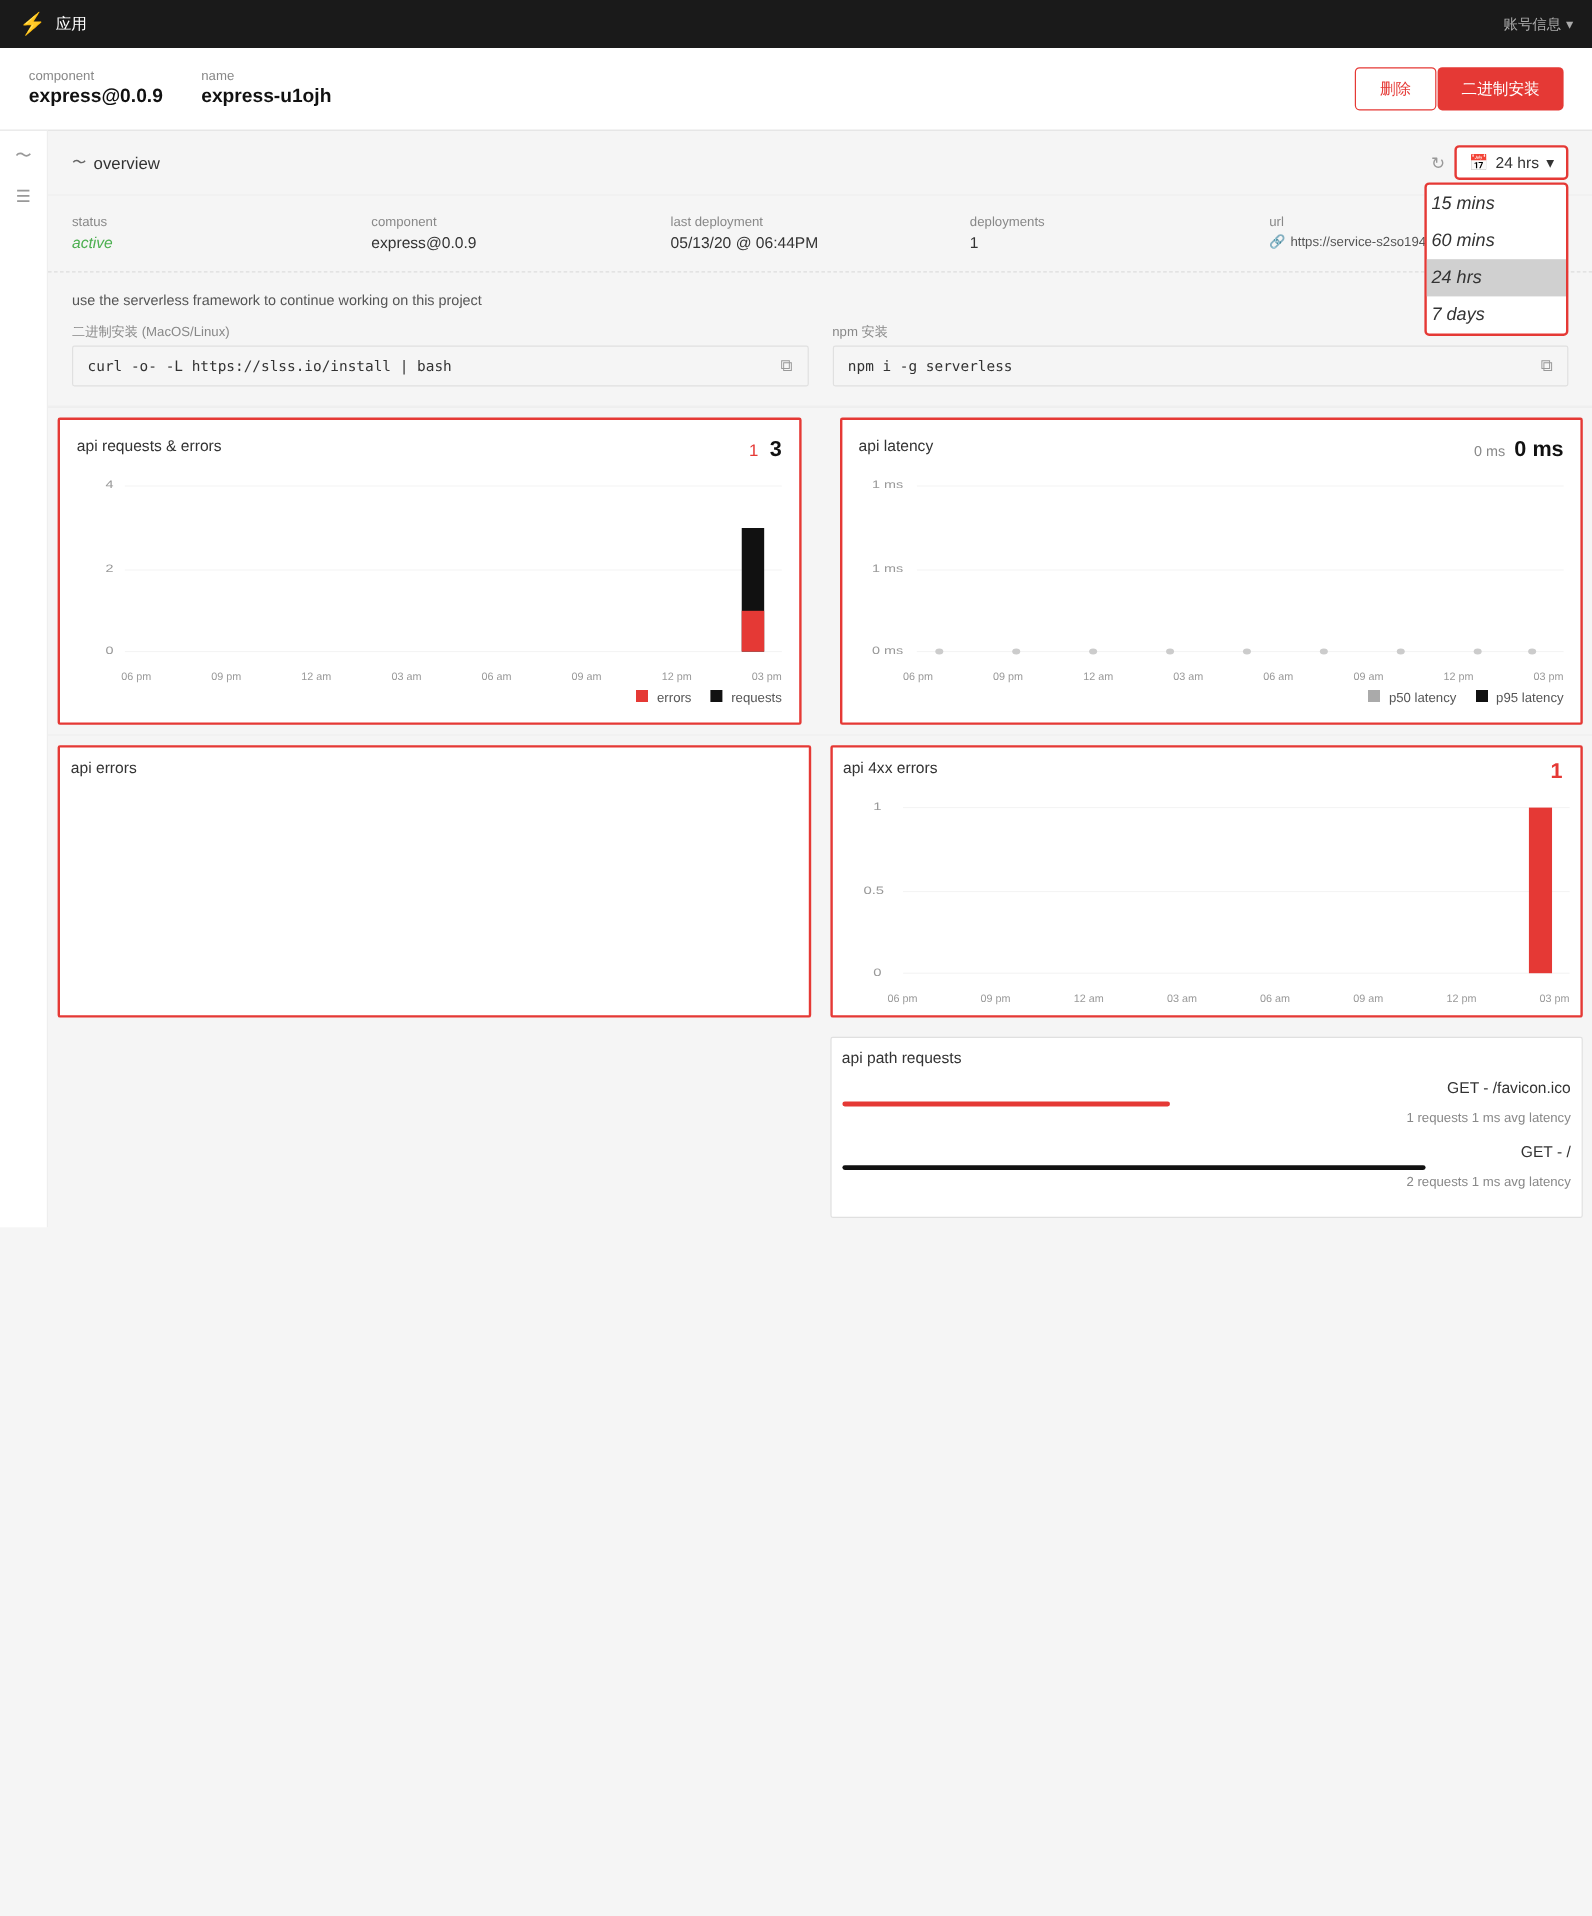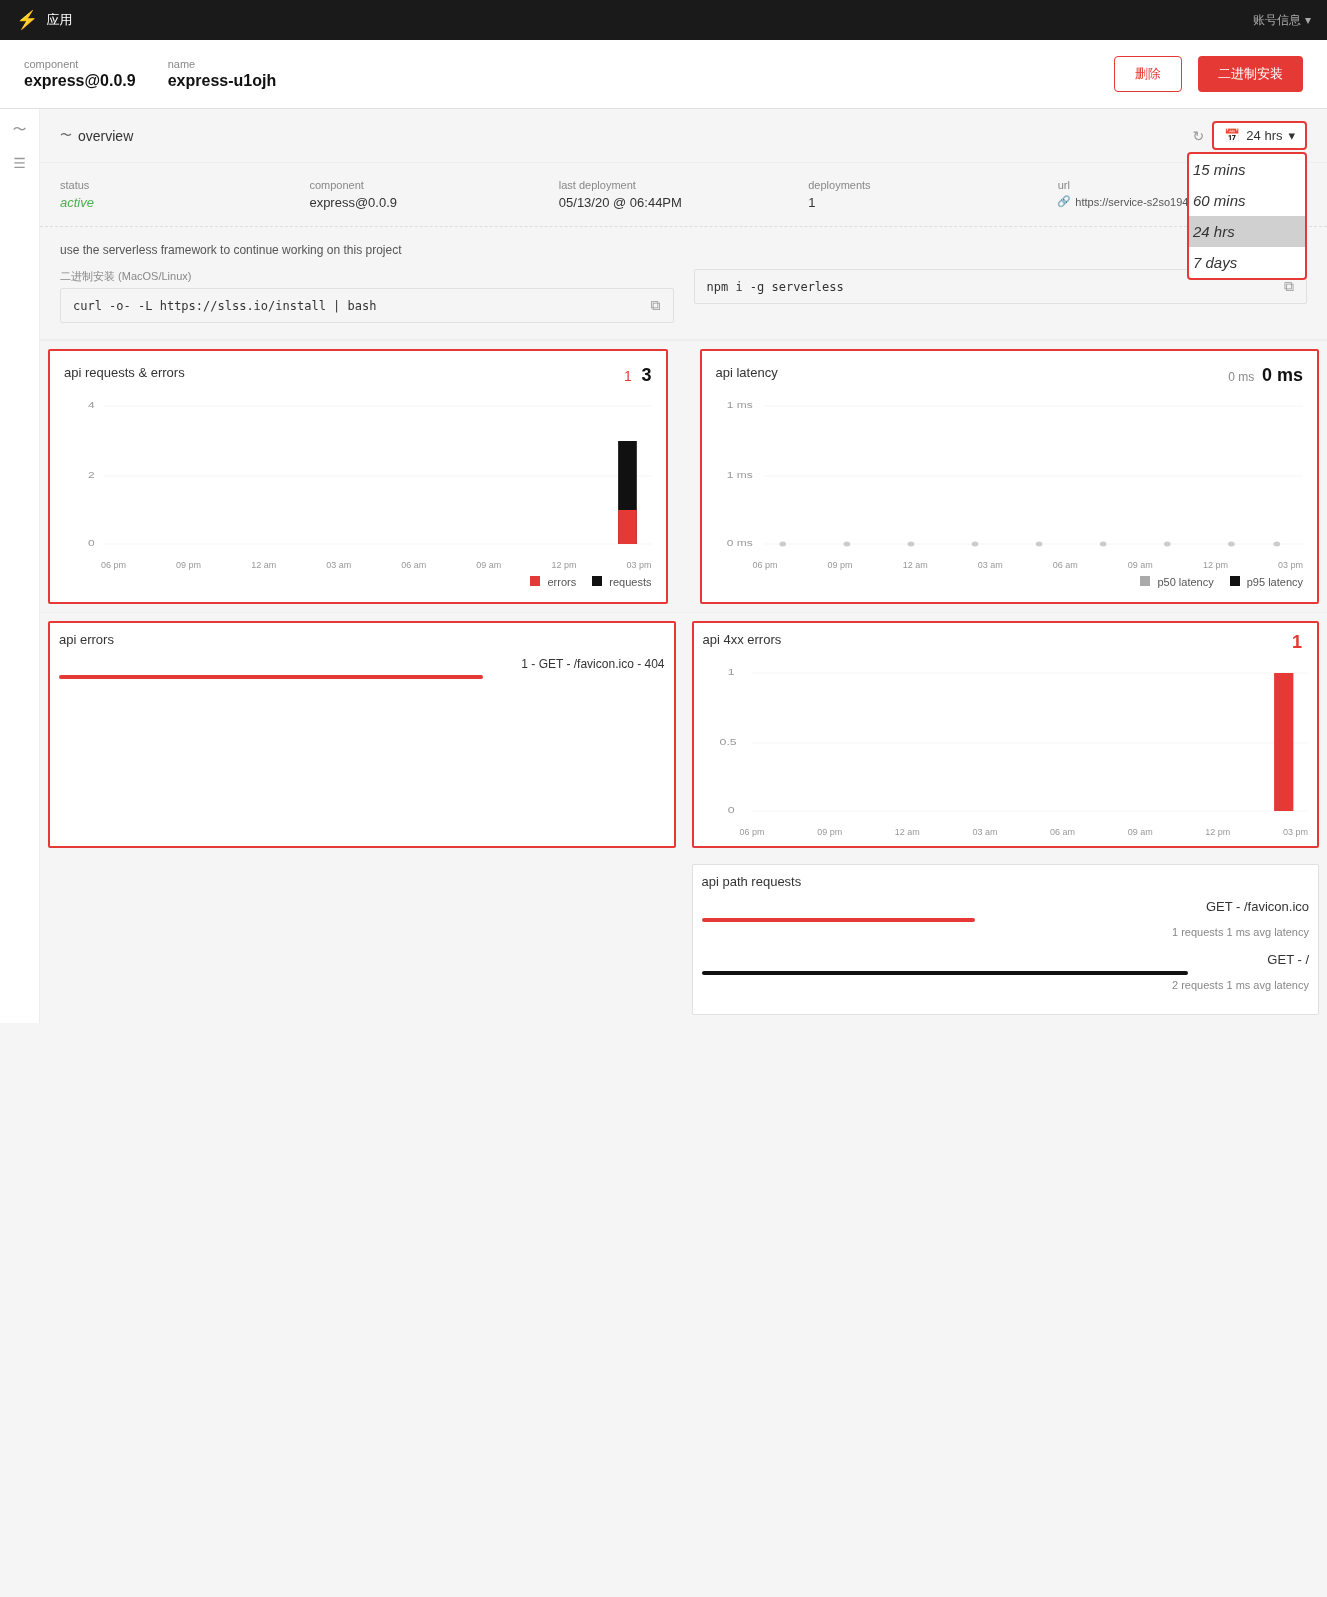--- a/index.html
+++ b/index.html
@@ -23,21 +23,21 @@
       background: #fff;
       border-bottom: 1px solid #e0e0e0;
       padding: 16px 24px;
       display: flex;
       align-items: center;
       justify-content: space-between;
     }
     .header-info { display: flex; gap: 32px; align-items: flex-end; }
     .header-field label { font-size: 11px; color: #888; display: block; margin-bottom: 2px; }
     .header-field span { font-size: 16px; font-weight: 600; color: #111; }
-    .header-actions { display: flex; gap: 16px; }
+    .header-actions { display: flex; gap: 1px; }
     .btn-delete { border: 1px solid #e53935; background: #fff; color: #e53935; padding: 8px 20px; border-radius: 4px; cursor: pointer; font-size: 13px; }
     .btn-download { background: #e53935; border: none; color: #fff; padding: 8px 20px; border-radius: 4px; cursor: pointer; font-size: 13px; }
 
     
     .layout { display: flex; }
     .sidebar { width: 40px; border-right: 1px solid #eee; padding-top: 12px; display: flex; flex-direction: column; align-items: center; gap: 16px; background: #fff; }
     .sidebar-icon { color: #999; font-size: 14px; cursor: pointer; }
 
     
     .content { flex: 1; padding: 0; }
@@ -286,20 +286,21 @@
       <div class="framework-title">use the serverless framework to continue working on this project</div>
       <div class="framework-install-row">
         <div class="install-block">
           <label>二进制安装 (MacOS/Linux)</label>
           <div class="install-cmd">
             <span>curl -o- -L https://slss.io/install | bash</span>
             <span class="copy-icon">⧉</span>
           </div>
         </div>
         <div class="install-block">
+          <label>npm 安装</label>
           <div class="install-cmd">
             <span>npm i -g serverless</span>
             <span class="copy-icon">⧉</span>
           </div>
         </div>
       </div>
     </div>
 
     <div class="charts-grid">
 
@@ -399,26 +400,20 @@
         </div>
       </div>
     </div>
 
     <div class="bottom-grid">
 
       <div class="bottom-panel bottom-panel-outlined">
         <div class="chart-header">
           <span class="chart-title">api errors</span>
         </div>
-        <div>
-          <div class="error-item">
-            <div class="error-label">1 - GET - /favicon.ico - 404</div>
-            <div class="error-bar" style="width: 70%;"></div>
-          </div>
-        </div>
       </div>
 
       <div class="bottom-panel bottom-panel-outlined">
         <div class="chart-header">
           <span class="chart-title">api 4xx errors</span>
           <span class="chart-metric-red" style="font-size:18px;font-weight:700;">1</span>
         </div>
         <div class="chart-area">
           <svg width="100%" height="160" viewBox="0 0 440 160" preserveAspectRatio="none">
             <text x="18" y="12" font-size="9" fill="#999">1</text>

